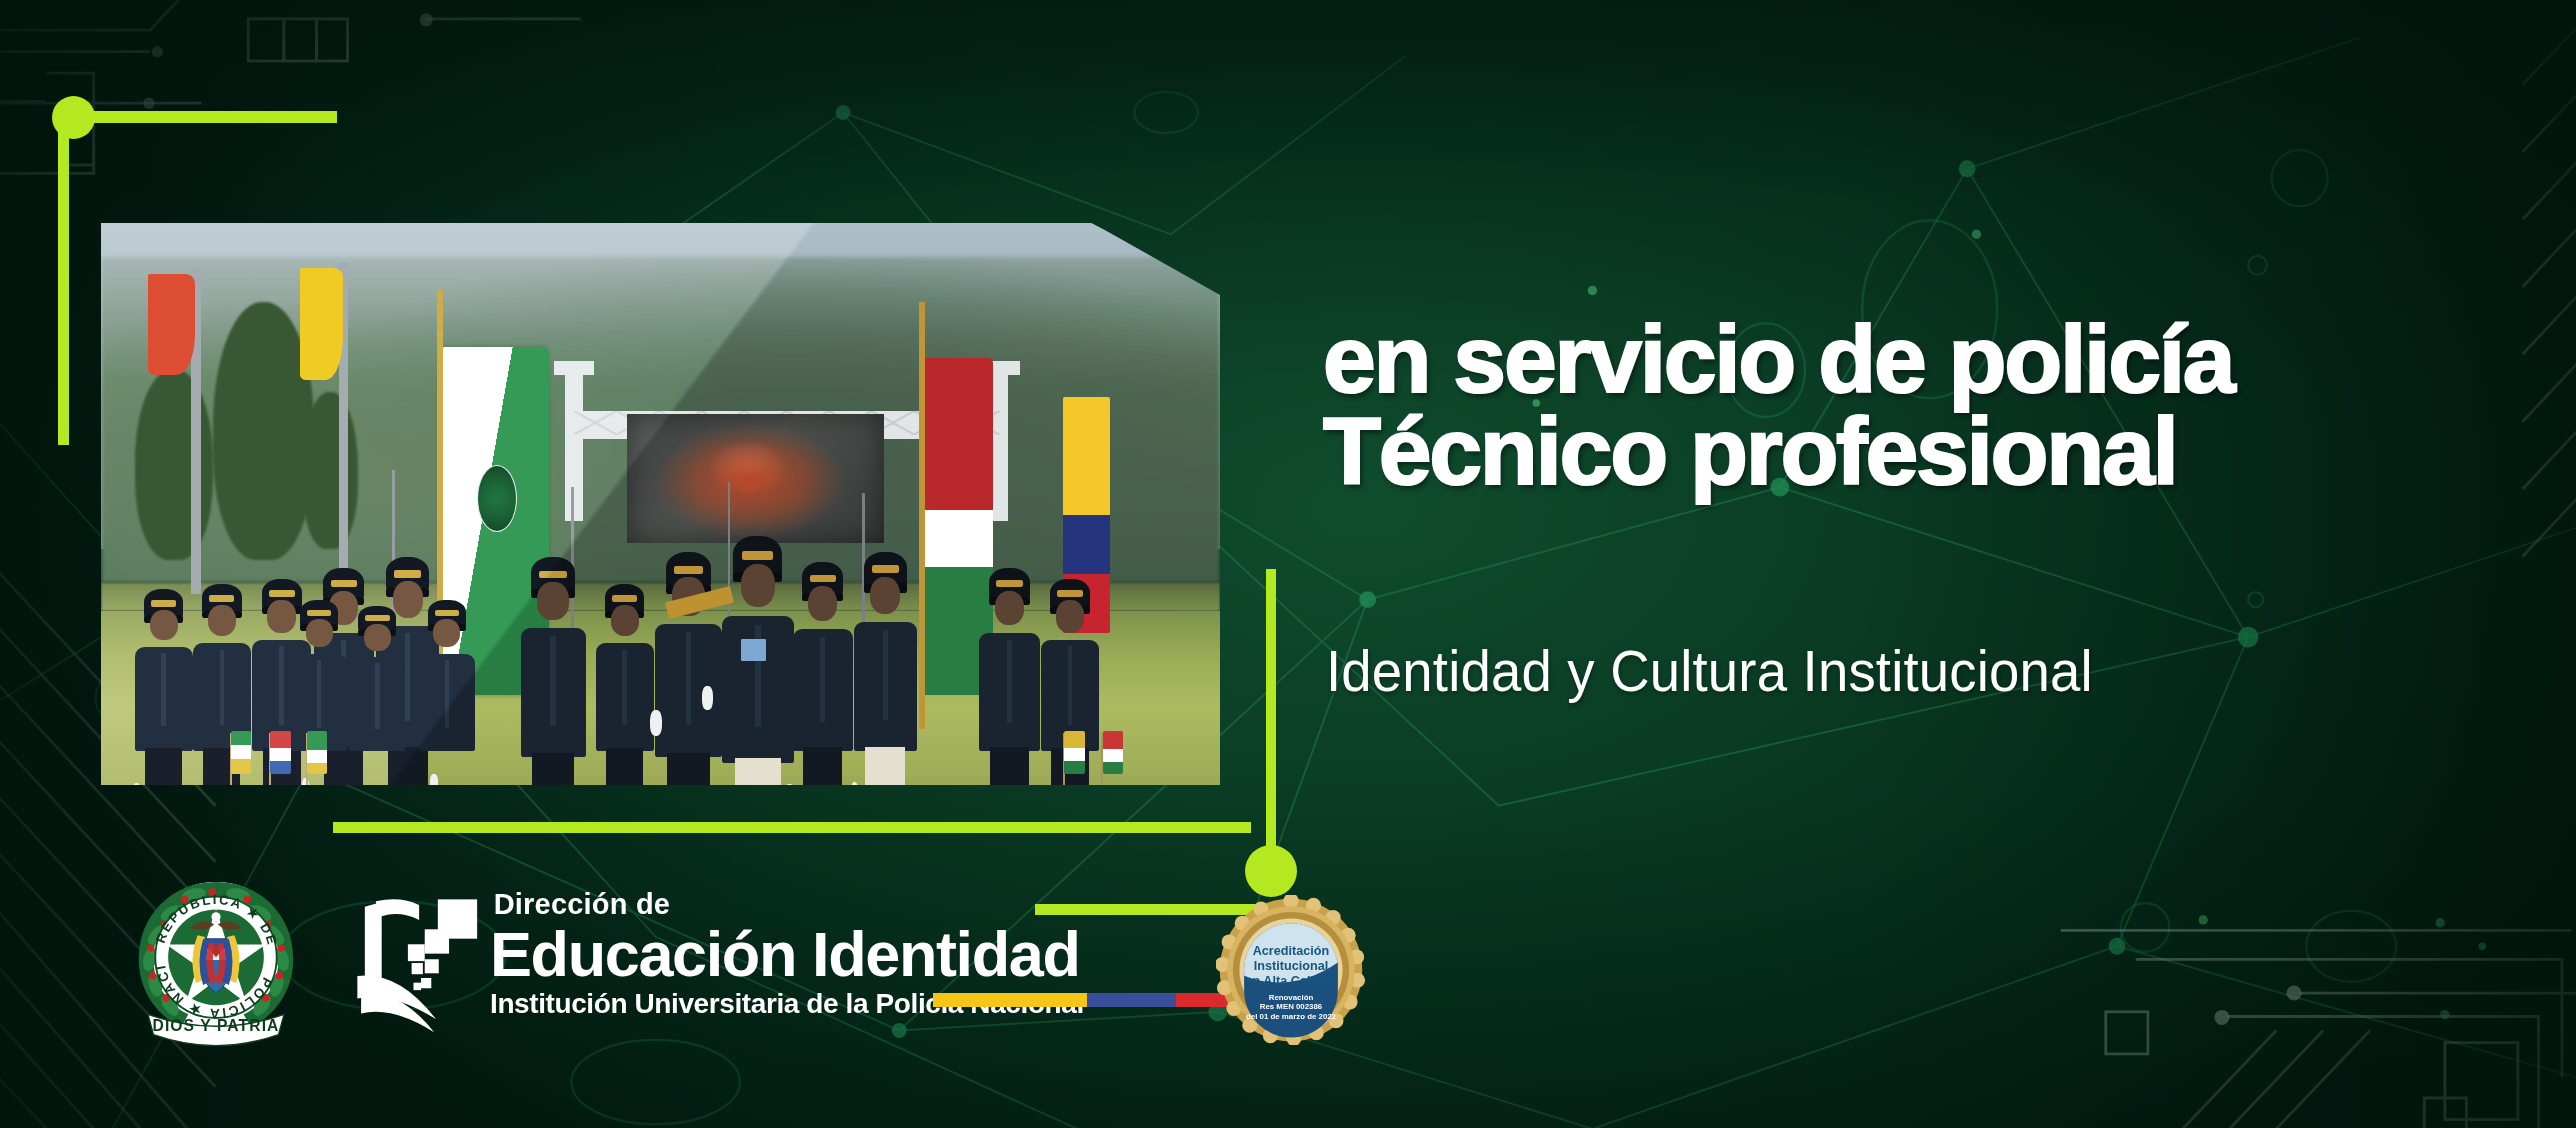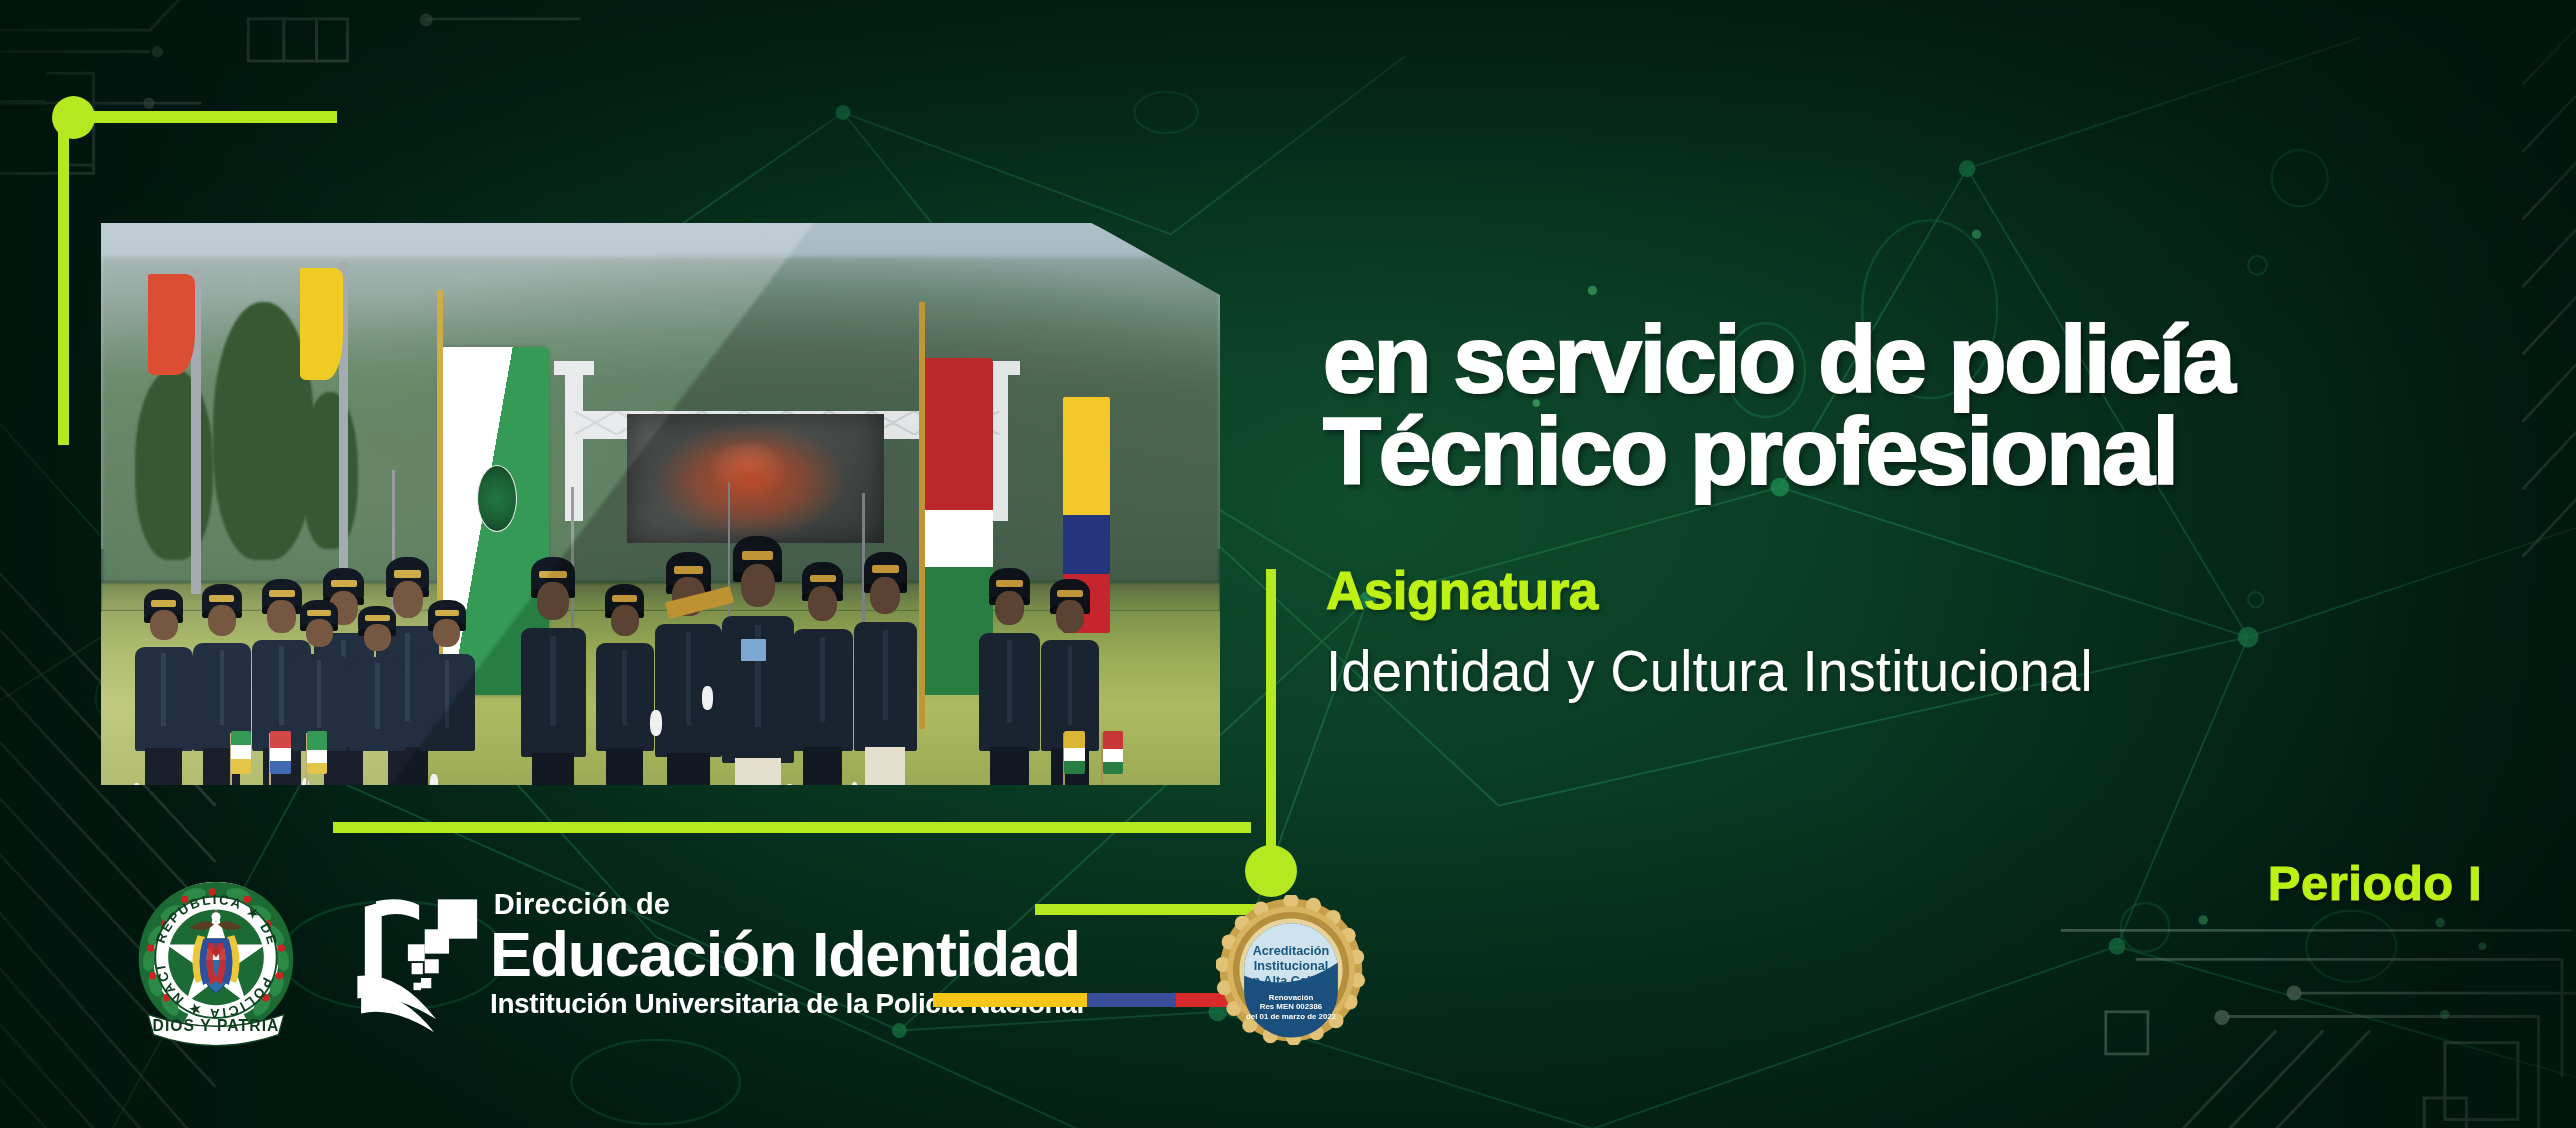--- a/index.html
+++ b/index.html
@@ -561,23 +561,21 @@
   <div class="lime" id="acc-bl-h"></div>
   <div class="lime" id="acc-bl-h2"></div>
   <div class="lime" id="acc-bl-v"></div>
   <div class="lime" id="acc-bl-dot"></div>
 
   <div id="title">
     <span class="ln">en servicio de policía</span>
     <span class="ln">Técnico profesional</span>
   </div>
 
-  <div id="label-asig" class="txt">Asignatura</div>
   <div id="subject" class="txt">Identidad y Cultura Institucional</div>
-  <div id="periodo" class="txt">Periodo I</div>
 
   <svg id="crest" viewBox="0 0 200 200">
     <circle cx="100" cy="96" r="82" fill="#ffffff"></circle>
 
     <g>
       <path d="M100 14 C52 14 16 50 16 98 C16 130 34 158 62 172 L70 158 C46 146 32 124 32 98 C32 58 62 30 100 30 Z" fill="#1d6b34"></path>
       <path d="M100 14 C148 14 184 50 184 98 C184 130 166 158 138 172 L130 158 C154 146 168 124 168 98 C168 58 138 30 100 30 Z" fill="#1d6b34"></path>
       <g fill="#2d8a46">
         <ellipse cx="36" cy="72" rx="13" ry="7" transform="rotate(-50 36 72)"></ellipse>
         <ellipse cx="28" cy="98" rx="13" ry="7" transform="rotate(-78 28 98)"></ellipse>

